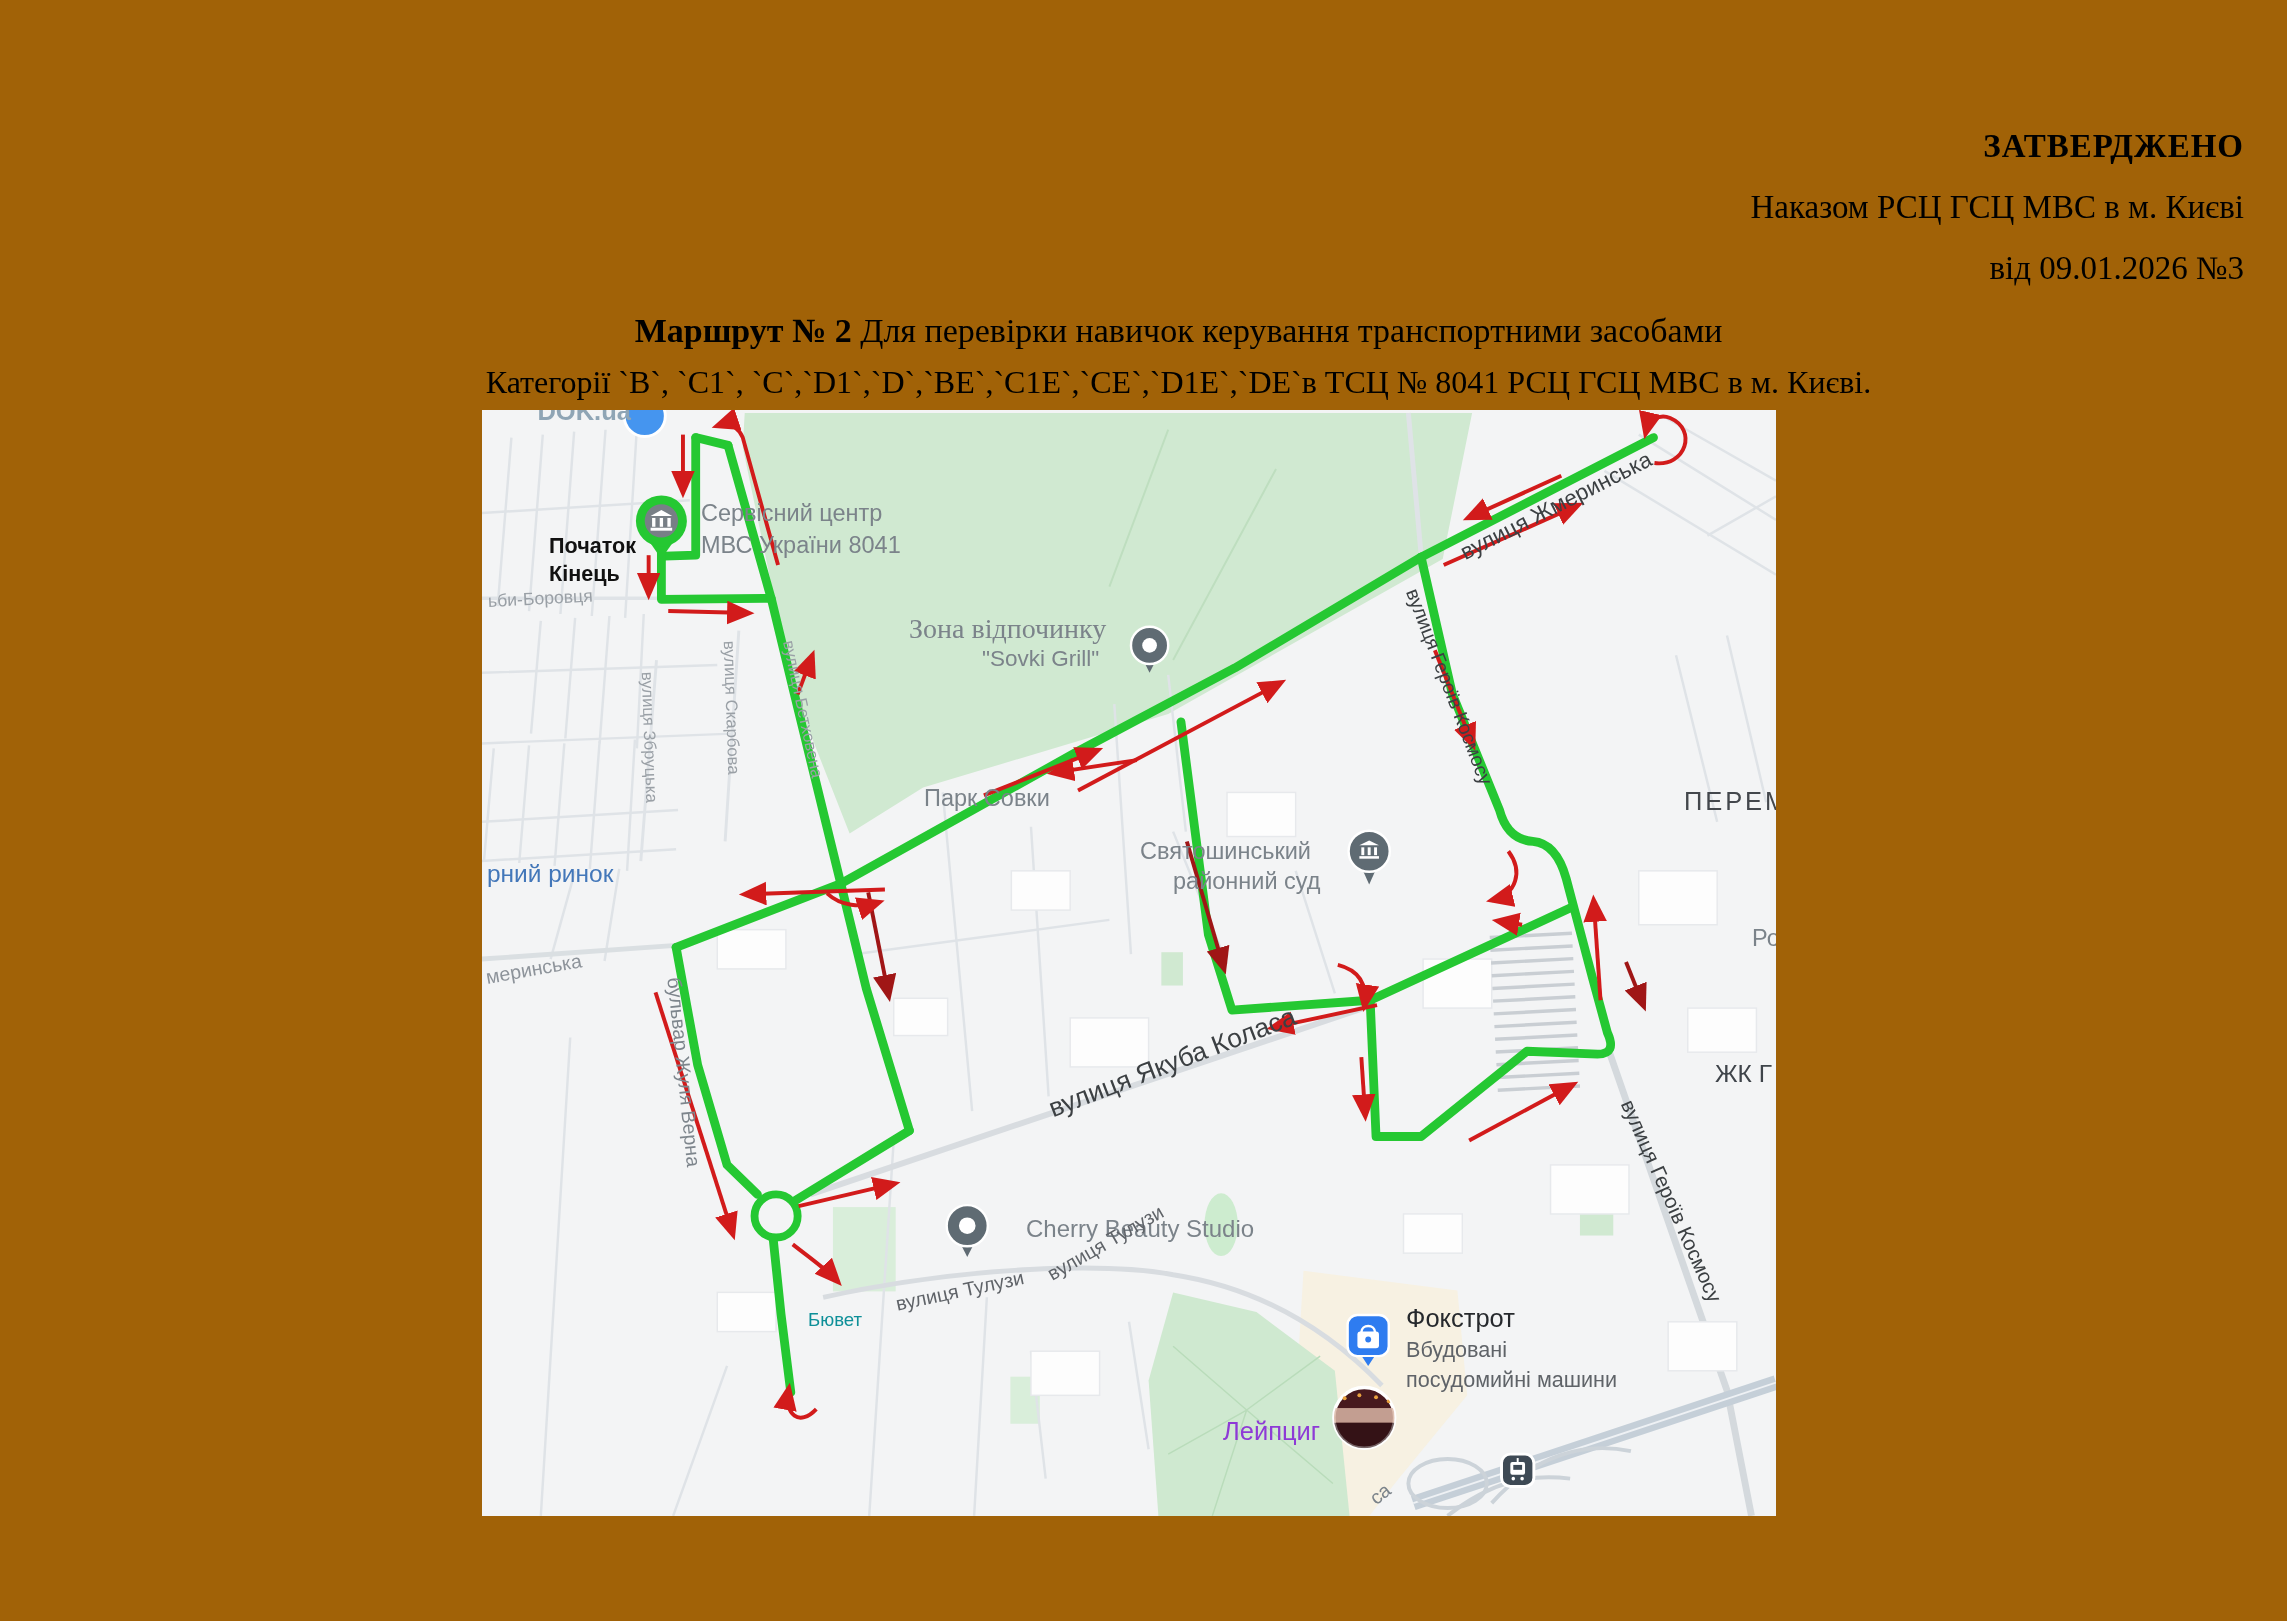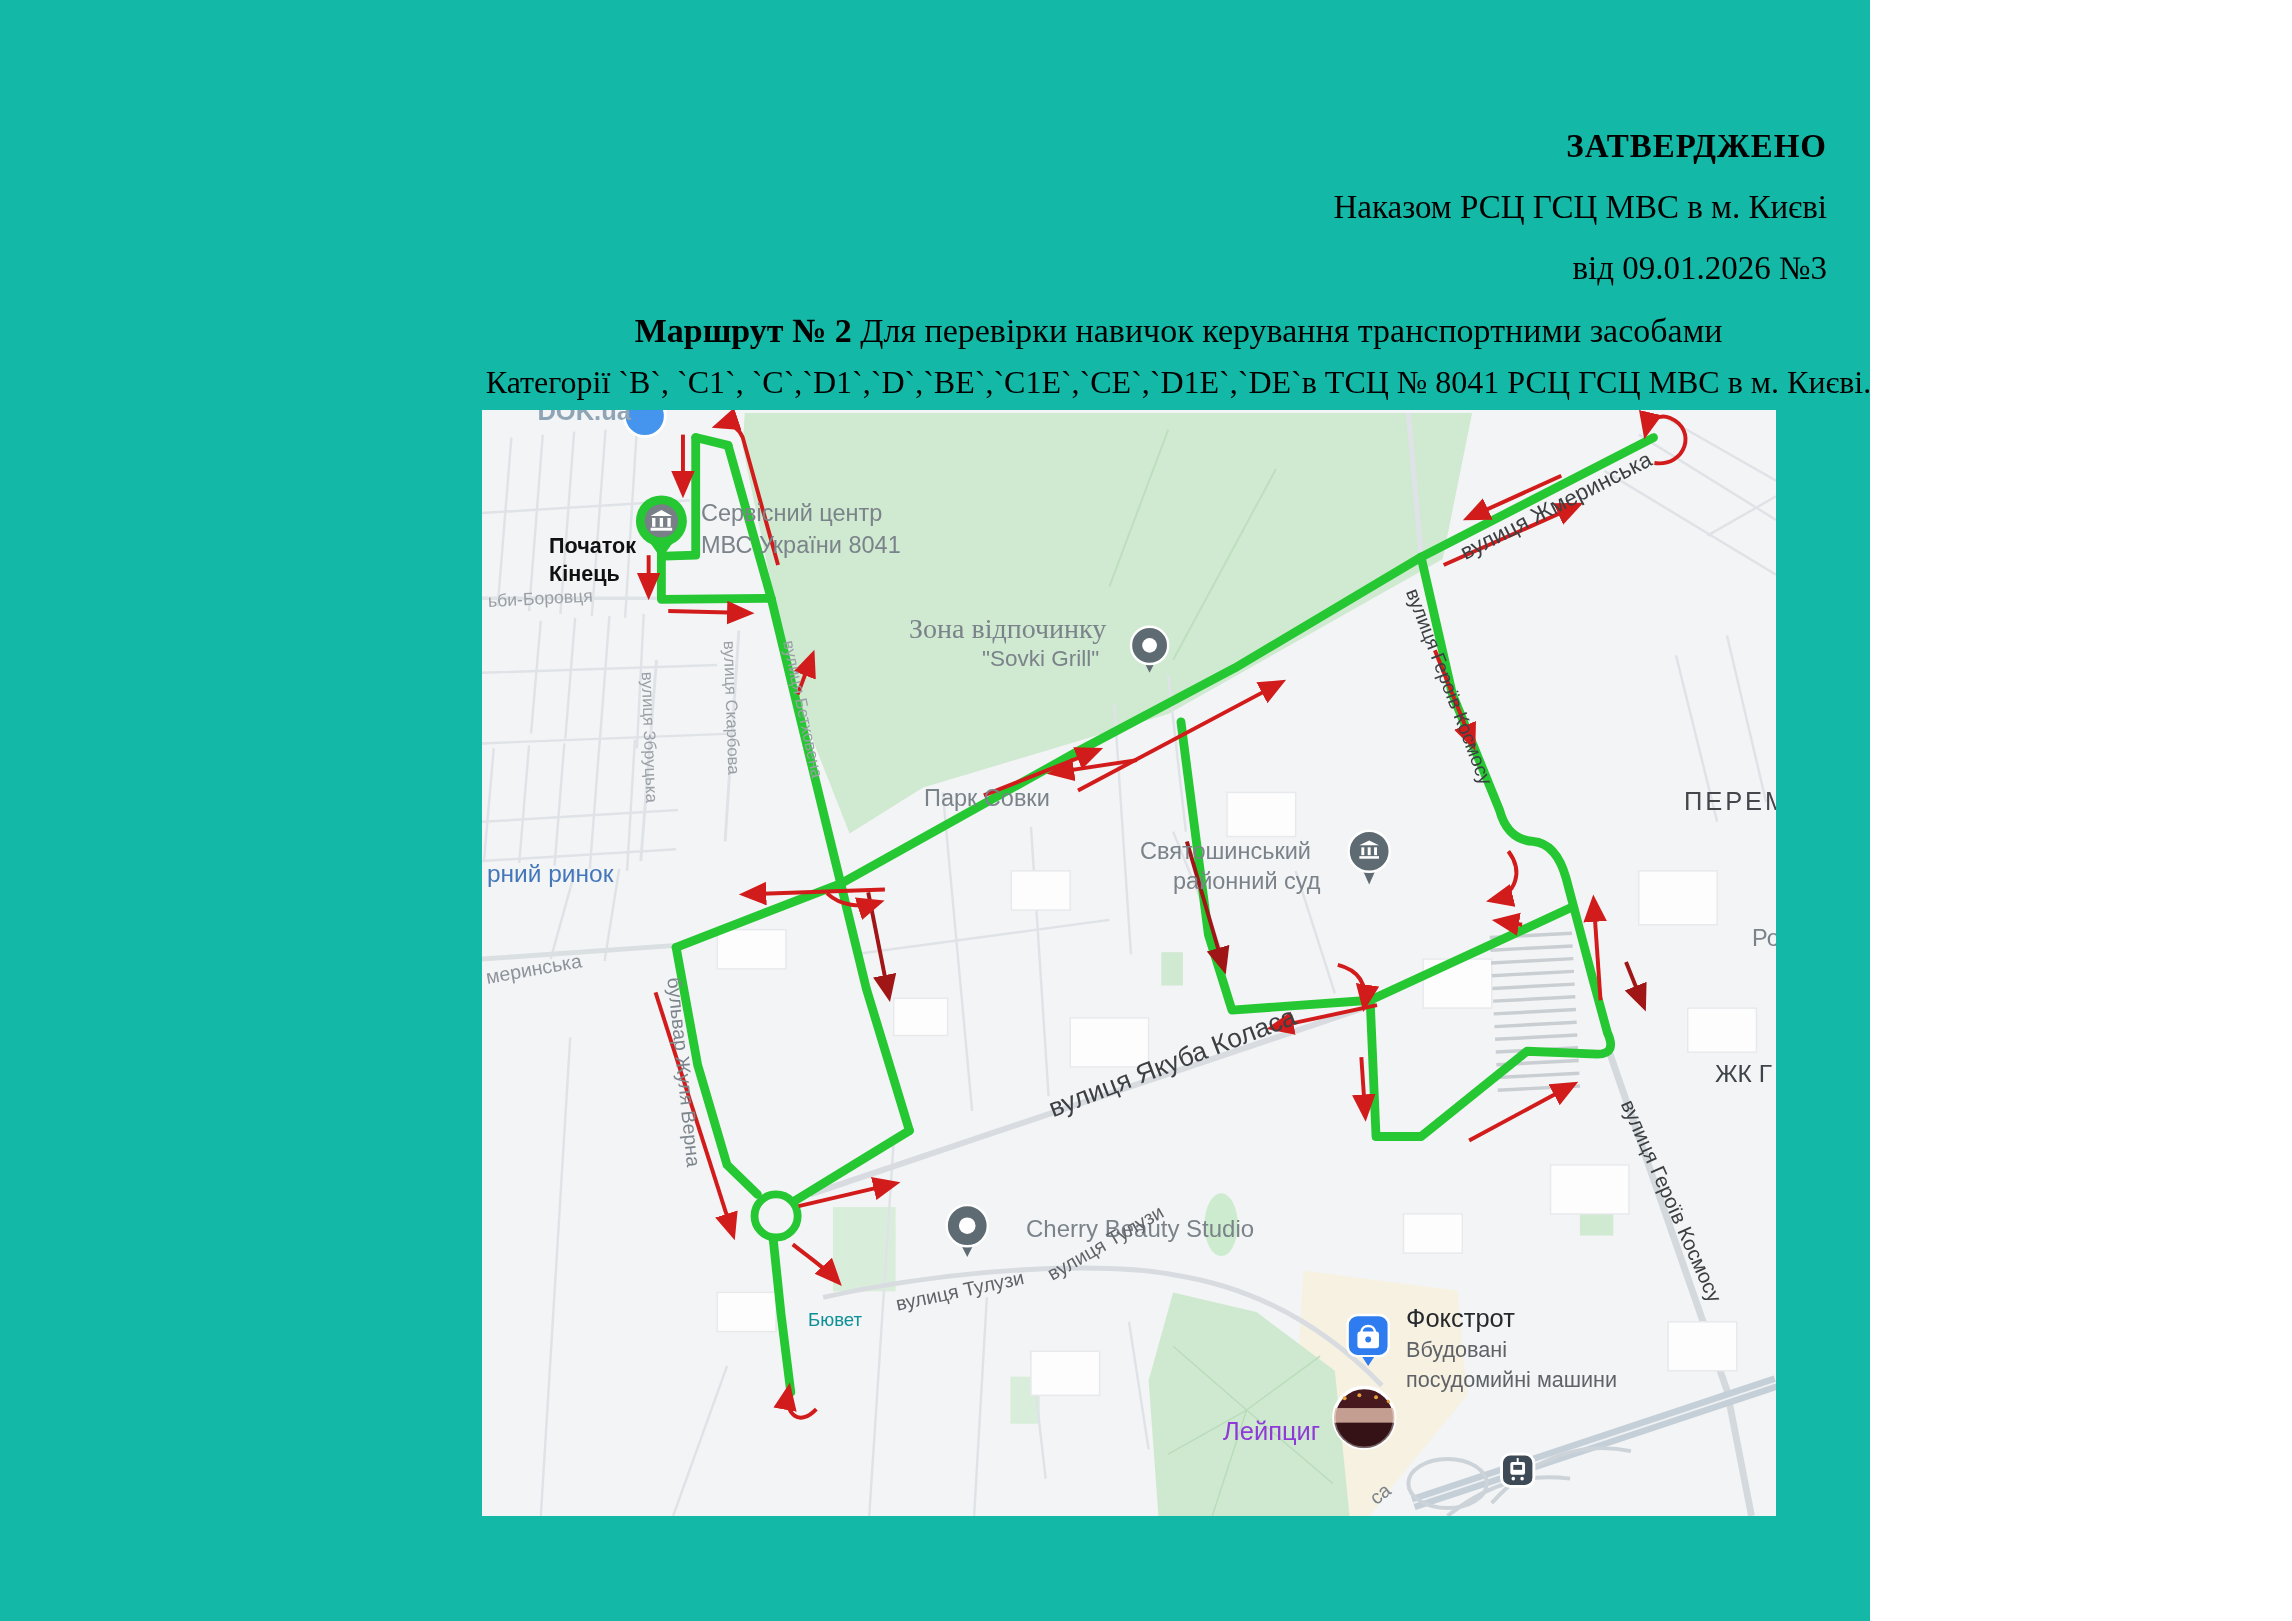--- a/index.html
+++ b/index.html
@@ -1,16 +1,16 @@
 <!DOCTYPE html>
 <html><head>
 <meta charset="utf-8">
 <style>
   html,body{margin:0;padding:0;background:#fff;}
-  .page{position:relative;width:1870px;height:1621px;background:#14b8a6;overflow:hidden;
+  .page{position:relative;width:2287px;height:1621px;background:#a16207;overflow:hidden;
         font-family:"Liberation Serif",serif;color:#000;}
   .approval{position:absolute;top:116px;right:43px;text-align:right;
             font-size:33px;line-height:61px;}
   .approval .b1{font-weight:bold;letter-spacing:1px;}
   .title-block{position:absolute;top:312px;left:32px;width:2293px;text-align:center;}
   .title-l1{font-size:34px;}
   .title-l1 .tb{font-weight:bold;}
   .title-l2{font-size:32px;margin-top:13.7px;}
   .map{position:absolute;left:482px;top:410px;width:1294px;height:1106px;
        background:#f3f4f5;overflow:hidden;}

